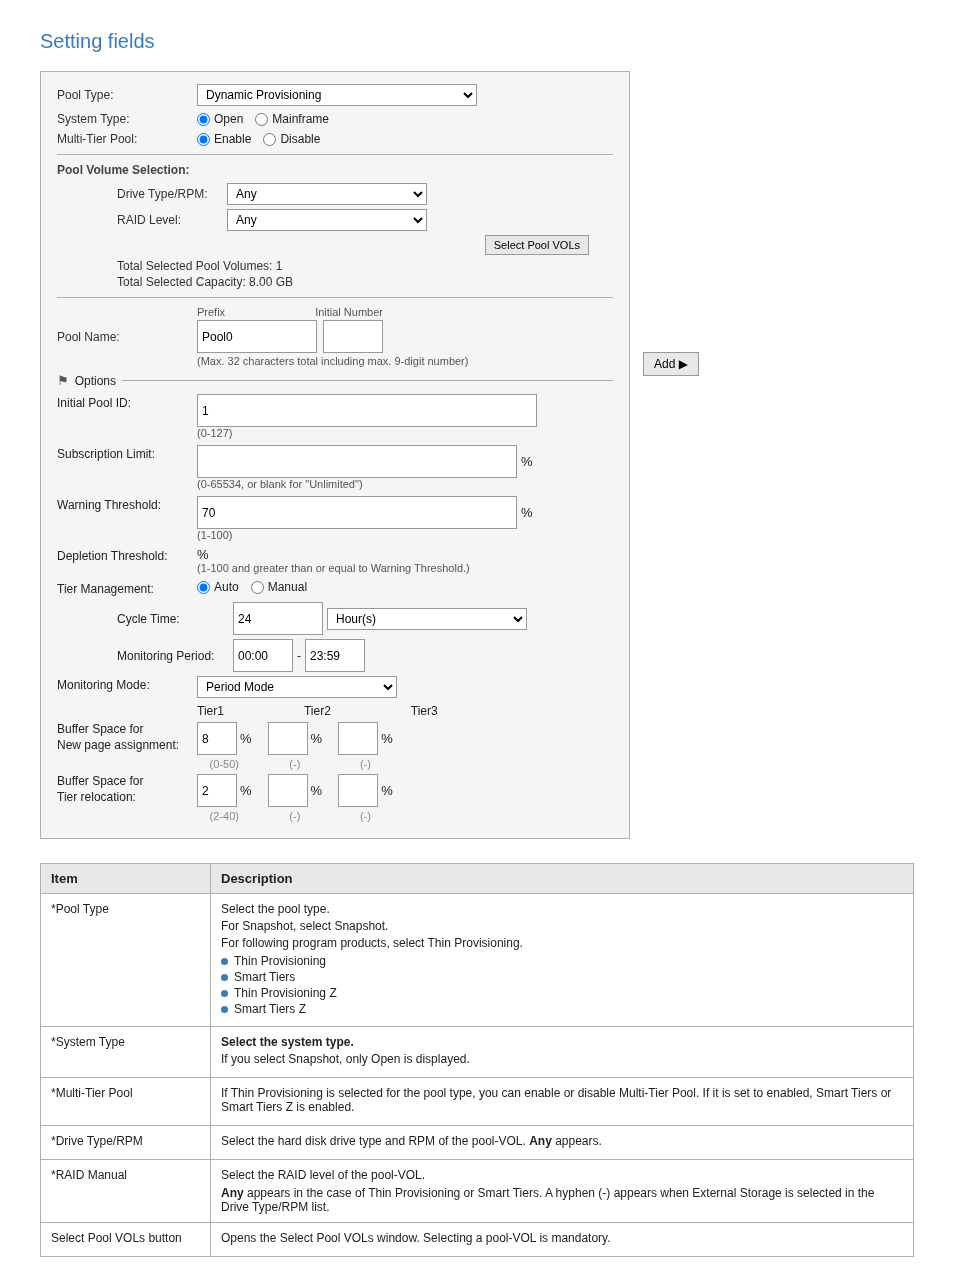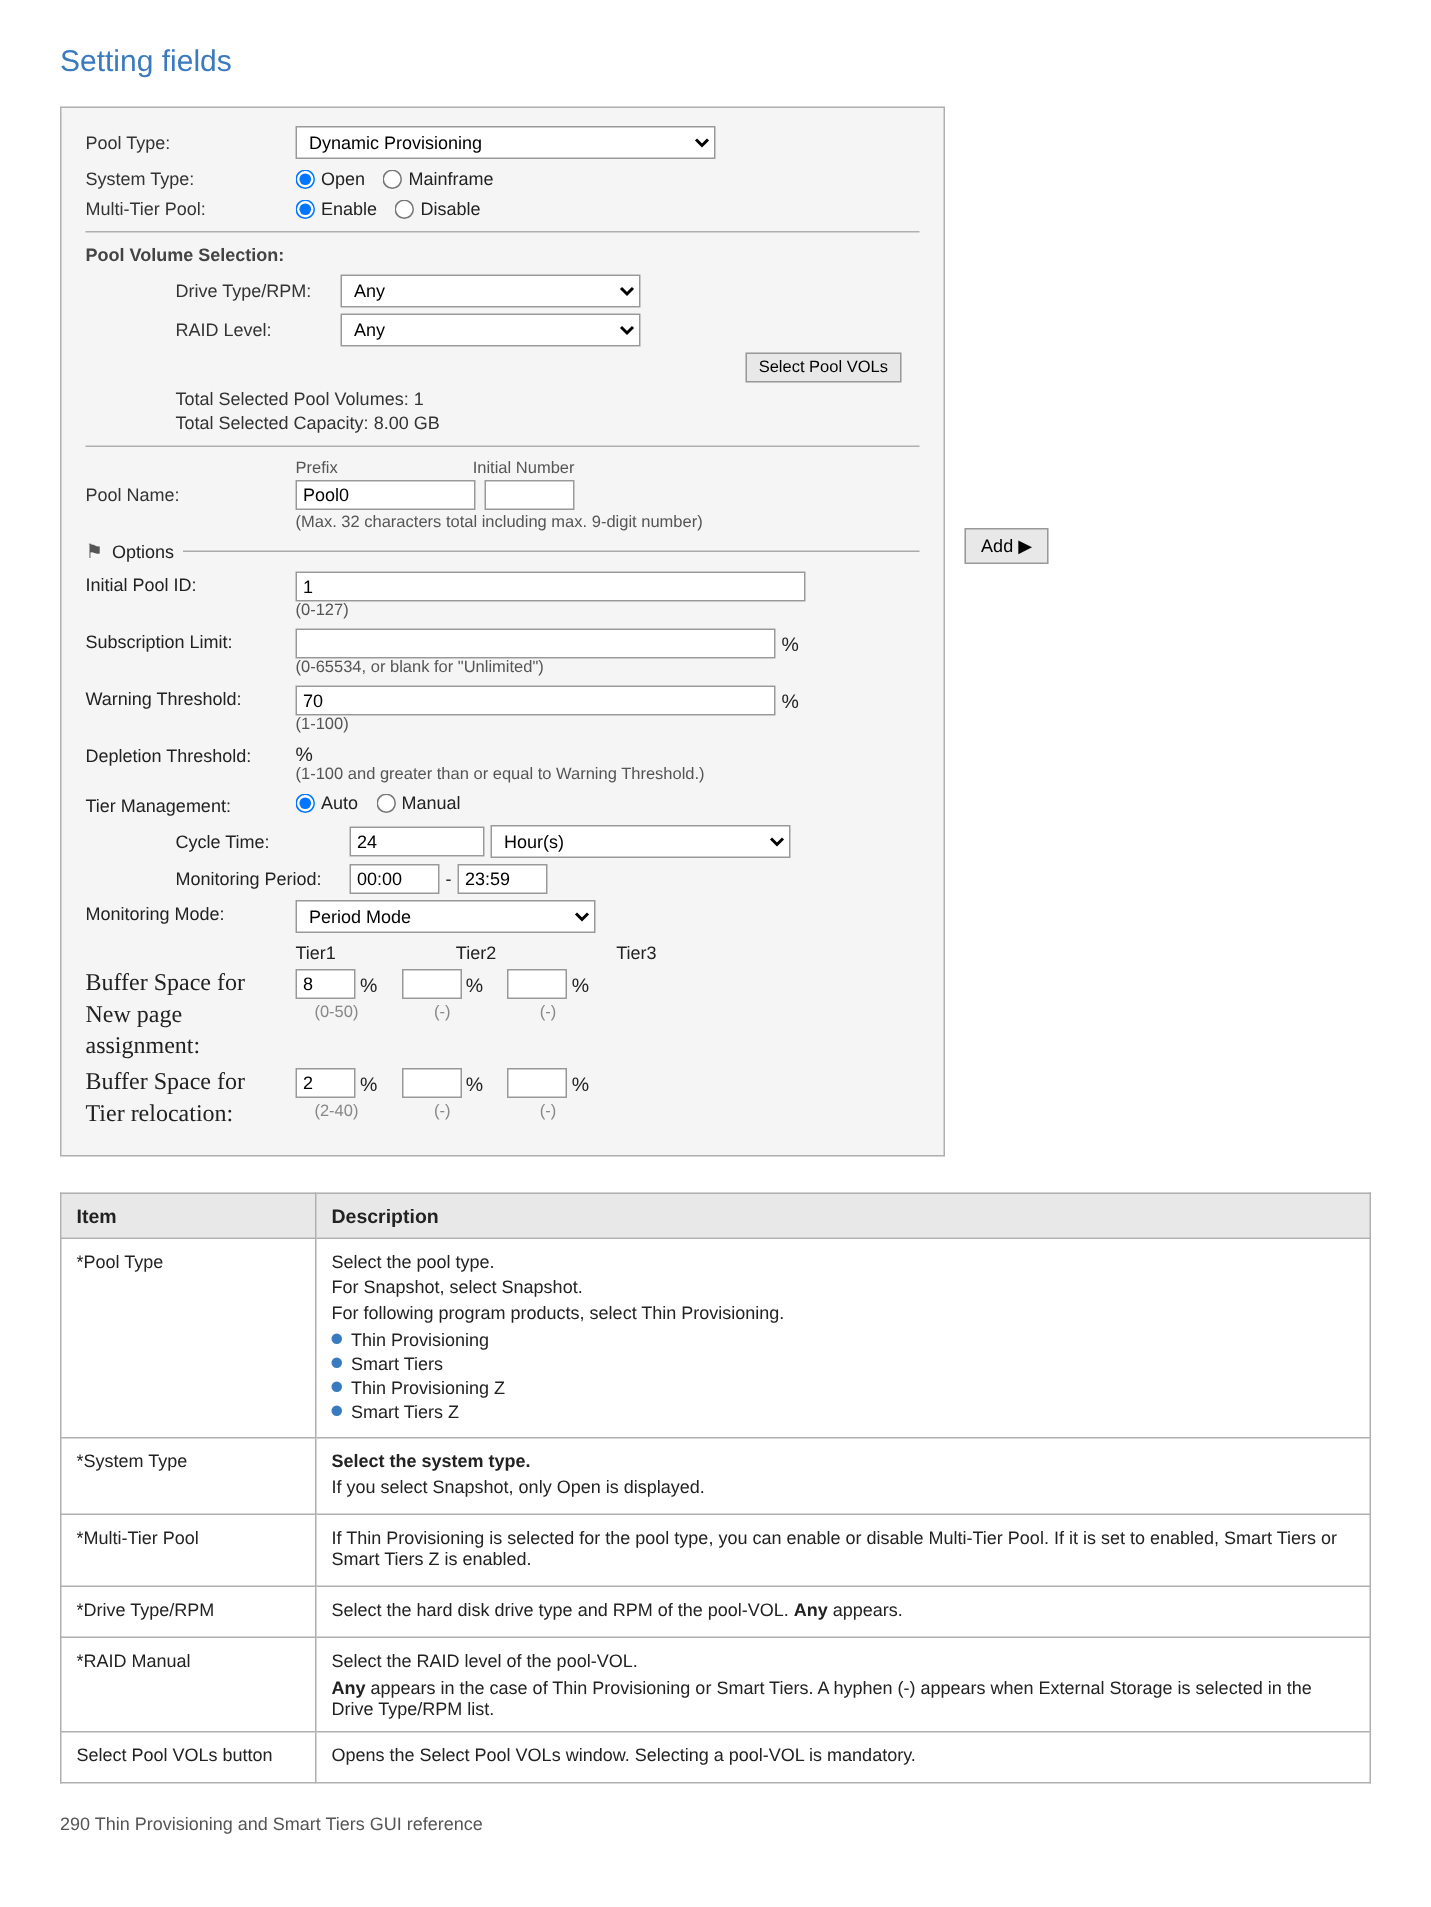--- a/index.html
+++ b/index.html
@@ -134,21 +134,21 @@
       align-items: center;
       margin-bottom: 2px;
     }
 
     .pool-name-inputs {
       display: flex;
       gap: 6px;
     }
 
     input.text-input {
-      height: 20px;
+      height: 33px;
       font-size: 12px;
       border: 1px solid #999;
       padding: 0 4px;
     }
 
     .hint-text {
       font-size: 11px;
       color: #555;
       padding-left: 140px;
       margin-bottom: 4px;
@@ -219,23 +219,22 @@
       margin-bottom: 4px;
     }
 
     .tier-values-row {
       display: flex;
       align-items: flex-start;
     }
 
     .tier-values-label {
       width: 140px;
-      font-size: 16px;
+      font-size: 12px;
       line-height: 1.3;
-      font-family: Liberation Serif, serif;
     }
 
     .tier-inputs {
       display: flex;
       gap: 16px;
       align-items: center;
     }
 
     .tier-input-group {
       display: flex;
@@ -391,21 +390,21 @@
 
   <div class="sub-row">
     <div class="sub-label">RAID Level:</div>
     <div class="sub-control">
       <select class="form-select" style="width:200px;">
         <option>Any</option>
       </select>
     </div>
   </div>
 
-  <div style="display:flex; justify-content:flex-end; margin-right:12px; margin-bottom:4px;">
+  <div style="display:flex; justify-content:flex-end; margin-right:24px; margin-bottom:4px;">
     <button class="select-pool-btn">Select Pool VOLs</button>
   </div>
 
   <div class="total-info">
     <span>Total Selected Pool Volumes:</span>
     <span>1</span>
   </div>
   <div class="total-info" style="margin-bottom:8px;">
     <span>Total Selected Capacity:</span>
     <span>8.00 GB</span>

